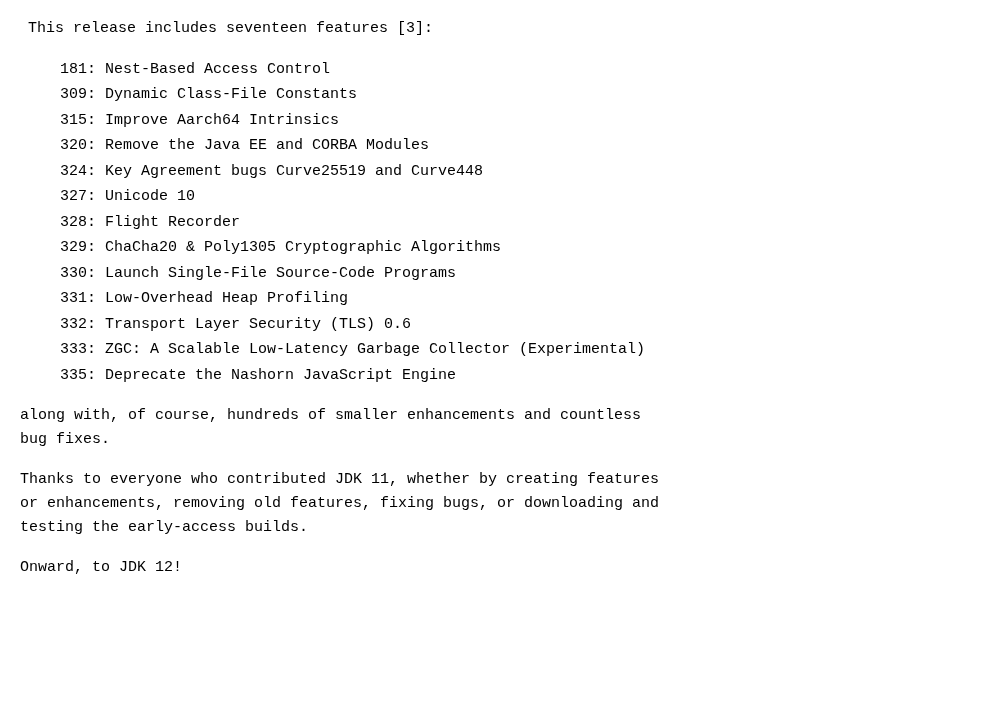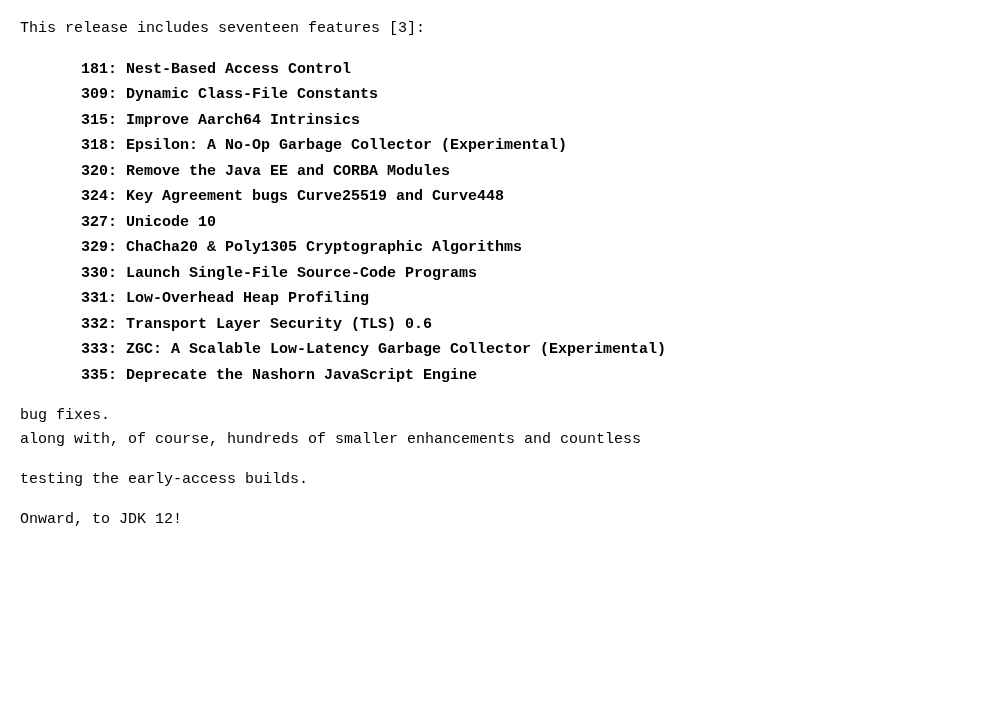--- a/index.html
+++ b/index.html
@@ -14,26 +14,26 @@
       font-size: 15px;
       color: #000000;
       padding: 18px 20px;
       width: 1000px;
       min-height: 725px;
     }
 
     .intro-line {
       margin-bottom: 16px;
       line-height: 1.5;
+      margin-left: 8px;
     }
 
     .features-list {
-      margin-left: 61px;
+      margin-left: 40px;
       margin-bottom: 16px;
-      font-weight: bold;
     }
 
     .feature-item {
       line-height: 1.7;
       white-space: pre;
     }
 
     .closing-paragraph {
       margin-bottom: 16px;
       line-height: 1.6;
@@ -52,36 +52,38 @@
 <body>
 
 <div class="intro-line">
   <span>This release includes seventeen features [3]:</span>
 </div>
 
 <div class="features-list" id="features-container">
 <div class="feature-item">181: Nest-Based Access Control</div>
     <div class="feature-item">309: Dynamic Class-File Constants</div>
     <div class="feature-item">315: Improve Aarch64 Intrinsics</div>
-    <div class="feature-item">318: Epsilon: A No-Op Garbage Collector (Experimental)</div>
     <div class="feature-item">320: Remove the Java EE and CORBA Modules</div>
     <div class="feature-item">324: Key Agreement bugs Curve25519 and Curve448</div>
     <div class="feature-item">327: Unicode 10</div>
+    <div class="feature-item">328: Flight Recorder</div>
     <div class="feature-item">329: ChaCha20 &amp; Poly1305 Cryptographic Algorithms</div>
     <div class="feature-item">330: Launch Single-File Source-Code Programs</div>
     <div class="feature-item">331: Low-Overhead Heap Profiling</div>
     <div class="feature-item">332: Transport Layer Security (TLS) 0.6</div>
     <div class="feature-item">333: ZGC: A Scalable Low-Latency Garbage Collector (Experimental)</div>
     <div class="feature-item">335: Deprecate the Nashorn JavaScript Engine</div>
   </div>
 
 <div class="closing-paragraph">
+  <div>along with, of course, hundreds of smaller enhancements and countless</div>
   <div>bug fixes.</div>
-  <div>along with, of course, hundreds of smaller enhancements and countless</div>
 </div>
 
 <div class="thanks-paragraph">
+  <div>Thanks to everyone who contributed JDK 11, whether by creating features</div>
+  <div>or enhancements, removing old features, fixing bugs, or downloading and</div>
   <div>testing the early-access builds.</div>
 </div>
 
 <div class="onward-line">
   <span>Onward, to JDK 12!</span>
 </div>
 
 </body></html>

